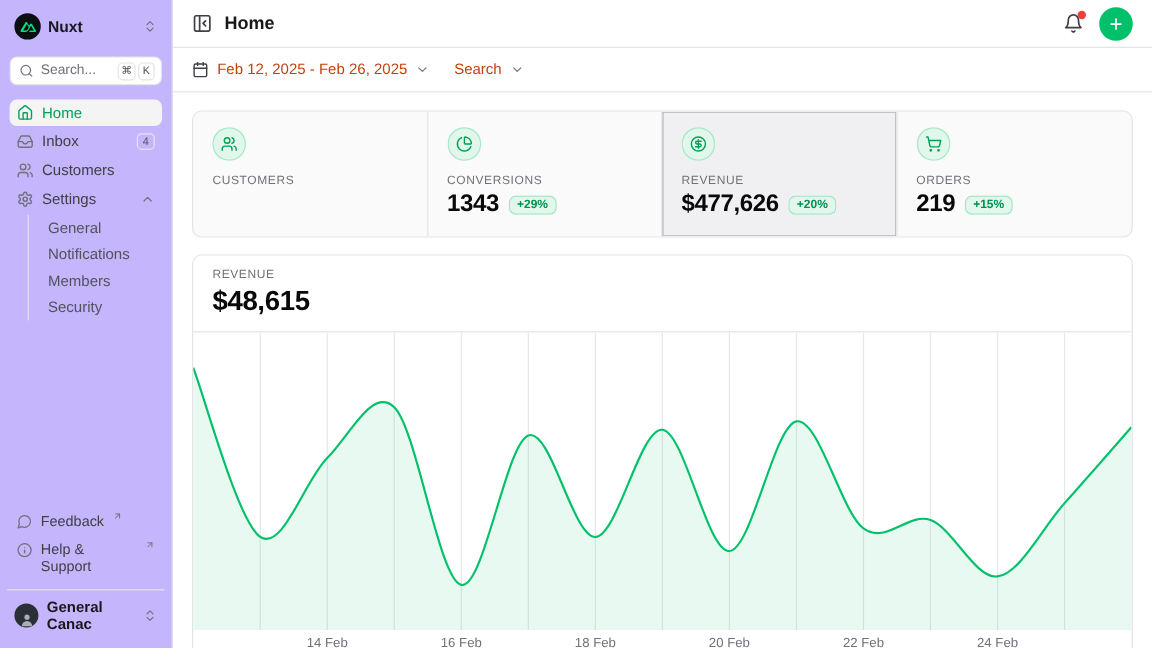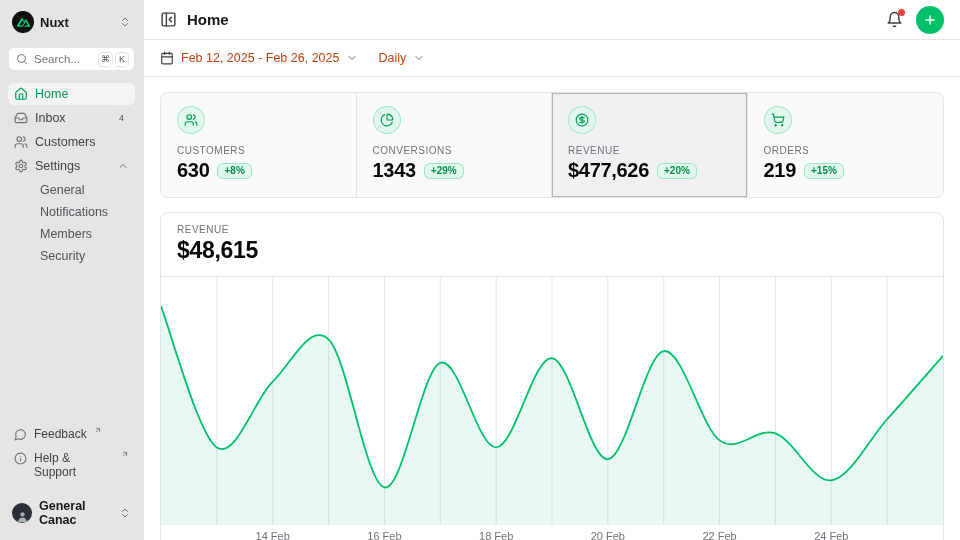--- a/index.html
+++ b/index.html
@@ -1,20 +1,20 @@
 <!DOCTYPE html>
 <html><head>
 <meta charset="utf-8">
 <style>
   * { box-sizing: border-box; margin: 0; padding: 0; }
   html,body { width: 960px; height: 540px; overflow: hidden; background:#fff;
     font-family: "Liberation Sans", "DejaVu Sans", sans-serif; color:#18181b; }
 
   
-  .sidebar { position:fixed; left:0; top:0; bottom:0; width:144px; background:#e5e5e5;
+  .sidebar { position:fixed; left:0; top:0; bottom:0; width:144px; background:#c4b5fd;
     border-right:1px solid #e4e4e7; display:flex; flex-direction:column; padding:8px; }
   .brand-row { display:flex; align-items:center; gap:6px; padding:3px 4px; cursor:pointer; border-radius:6px; }
   .brand-logo { width:22px; height:22px; border-radius:50%; background:#0c0f12; display:flex; align-items:center; justify-content:center; flex:0 0 auto; }
   .brand-logo svg { width:13px; height:13px; }
   .brand-name { font-size:13px; font-weight:700; }
   .selector-icon { margin-left:auto; color:#71717a; display:flex; }
   .selector-icon svg { width:12px; height:12px; }
 
   .search-box { margin-top:11px; height:24px; border:1px solid #e4e4e7; border-radius:6px;
     display:flex; align-items:center; gap:6px; padding:0 5px 0 7px; color:#71717a; cursor:text; background:#fff; }
@@ -250,44 +250,40 @@
           <path d="M8 2v4"></path>
           <path d="M16 2v4"></path>
           <path d="M3 10h18"></path>
         </svg>
       <span>Feb 12, 2025 - Feb 26, 2025</span>
       <svg class="tb-chev" viewBox="0 0 24 24" fill="none" stroke="currentColor" stroke-width="2" stroke-linecap="round" stroke-linejoin="round">
           <path d="m6 9 6 6 6-6"></path>
         </svg>
     </button>
     <button class="toolbar-btn">
-      <span>Daily</span>
+      <span>Search</span>
       <svg class="tb-chev" viewBox="0 0 24 24" fill="none" stroke="currentColor" stroke-width="2" stroke-linecap="round" stroke-linejoin="round">
           <path d="m6 9 6 6 6-6"></path>
         </svg>
     </button>
   </div>
 
   <div class="content">
 
     <div class="stats">
       <div class="stat">
         <span class="stat-icon">
           <svg viewBox="0 0 24 24" fill="none" stroke="currentColor" stroke-width="2" stroke-linecap="round" stroke-linejoin="round">
               <path d="M16 21v-2a4 4 0 0 0-4-4H6a4 4 0 0 0-4 4v2"></path>
               <circle cx="9" cy="7" r="4"></circle>
               <path d="M22 21v-2a4 4 0 0 0-3-3.87"></path>
               <path d="M16 3.13a4 4 0 0 1 0 7.75"></path>
             </svg>
         </span>
         <div class="stat-label">CUSTOMERS</div>
-        <div class="stat-value-row">
-          <span class="stat-value">630</span>
-          <span class="delta-badge">+8%</span>
-        </div>
       </div>
       <div class="stat">
         <span class="stat-icon">
           <svg viewBox="0 0 24 24" fill="none" stroke="currentColor" stroke-width="2" stroke-linecap="round" stroke-linejoin="round">
               <path d="M21 12c.552 0 1.005-.449.95-.998a10 10 0 0 0-8.953-8.951c-.55-.055-.998.398-.998.95v8a1 1 0 0 0 1 1z"></path>
               <path d="M21.21 15.89A10 10 0 1 1 8 2.83"></path>
             </svg>
         </span>
         <div class="stat-label">CONVERSIONS</div>
         <div class="stat-value-row">

